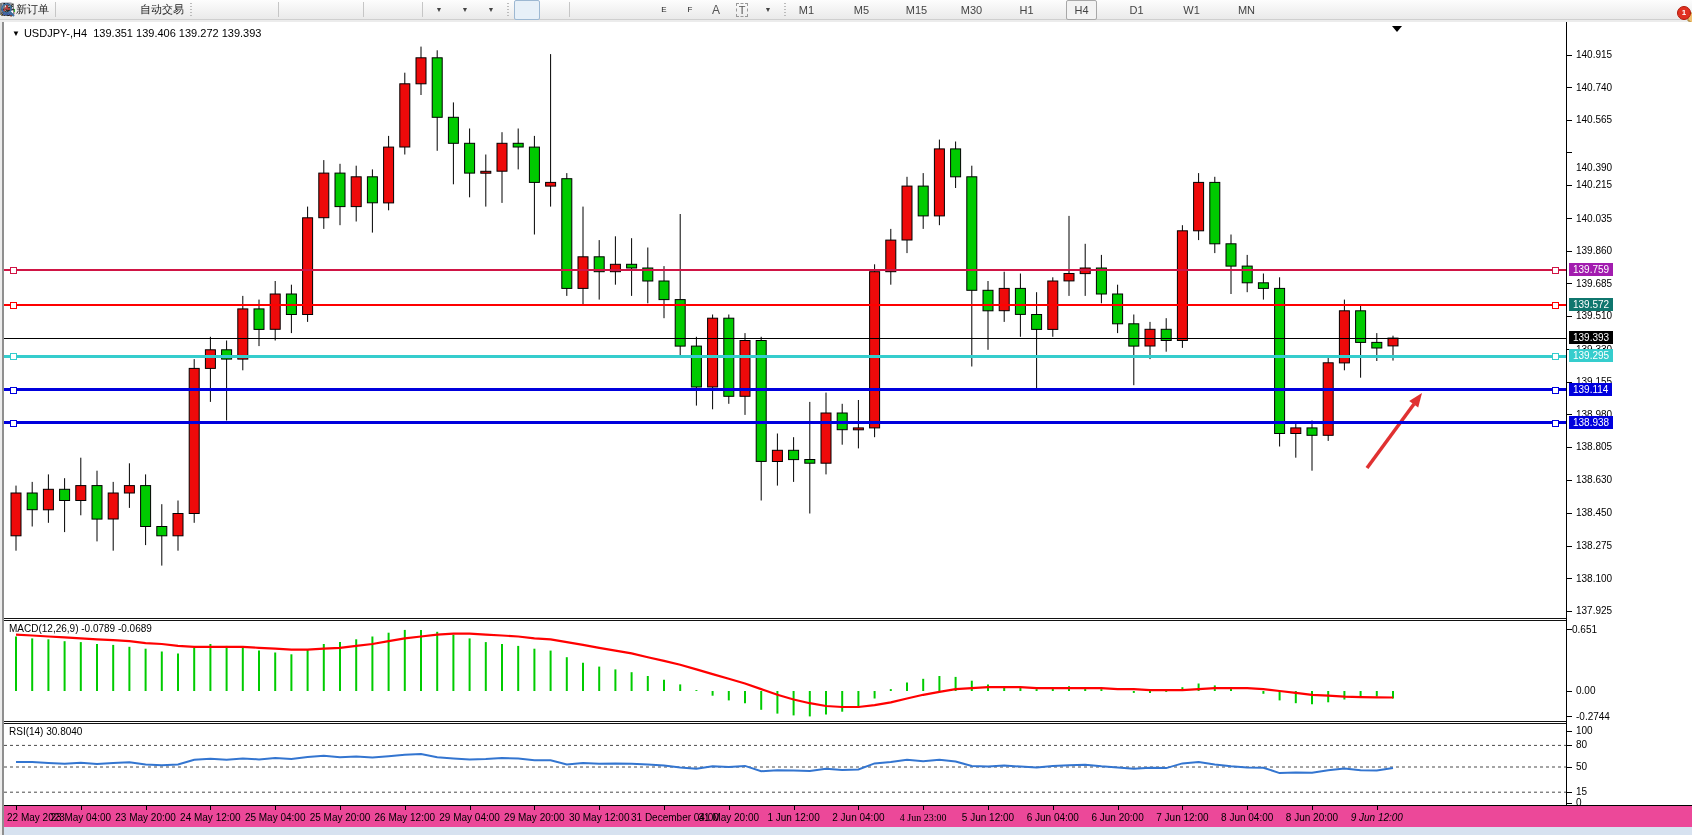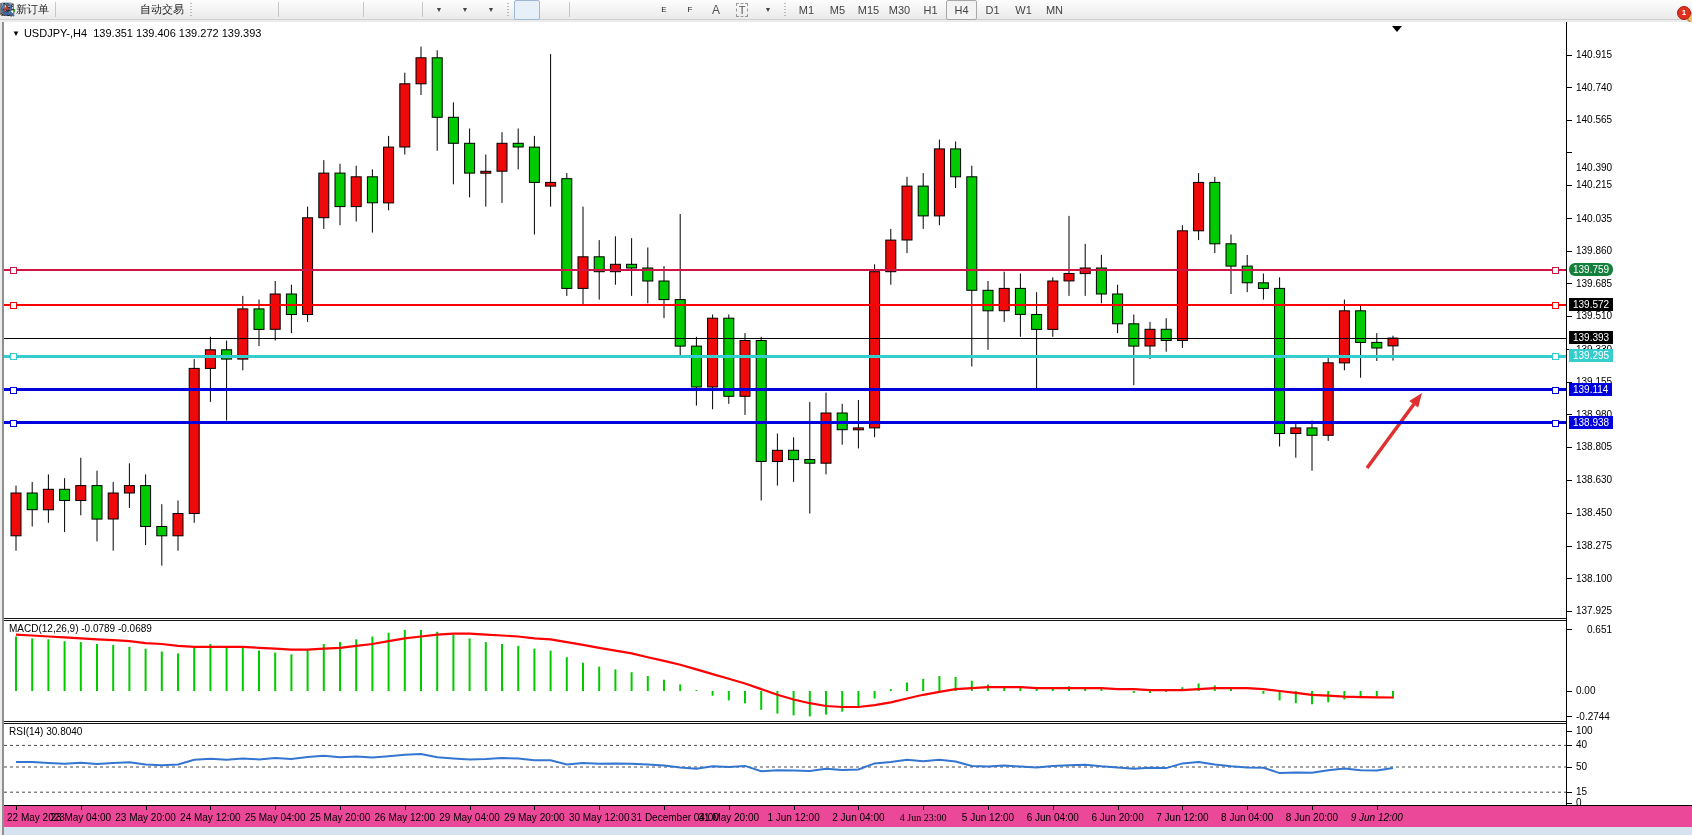--- a/index.html
+++ b/index.html
@@ -207,21 +207,21 @@
       <span style="font-size:11px;color:#555;border:1px dashed #999;padding:0 2px">T</span>
     </div>
   <div class="tbtn">
       <svg width="14" height="15">
         <path d="M3 10 L7 4 L7 7 L11 7" fill="none" stroke="#c04040" stroke-width="1.4"></path>
         <path d="M3 12 H11" stroke="#4060c0" stroke-width="1.4"></path>
       </svg>
       <span class="caret">▼</span>
     </div>
   <div class="grip"></div>
-  <div id="tfbar" style="display:flex;align-items:flex-end;">
+  <div id="tfbar" style="display:flex;align-items:flex-end;gap:24px;">
       <div class="tbtn tf">M1</div>
       <div class="tbtn tf">M5</div>
       <div class="tbtn tf">M15</div>
       <div class="tbtn tf">M30</div>
       <div class="tbtn tf">H1</div>
       <div class="tbtn tf pressed">H4</div>
       <div class="tbtn tf">D1</div>
       <div class="tbtn tf">W1</div>
       <div class="tbtn tf">MN</div>
     </div>
@@ -581,37 +581,37 @@
       <div class="ptick" style="left: 9px; top: 452.01px;">138.630</div>
       <div class="tickdash" style="top: 490.99px;"></div>
       <div class="ptick" style="left: 9px; top: 485.49px;">138.450</div>
       <div class="tickdash" style="top: 523.54px;"></div>
       <div class="ptick" style="left: 9px; top: 518.04px;">138.275</div>
       <div class="tickdash" style="top: 556.09px;"></div>
       <div class="ptick" style="left: 9px; top: 550.59px;">138.100</div>
       <div class="tickdash" style="top: 588.64px;"></div>
       <div class="ptick" style="left: 9px; top: 583.14px;">137.925</div>
       <div class="tickdash" style="top: 607.306px;"></div>
-      <div class="ptick" style="left: 20px; top: 601.806px; text-align: right;">0.651</div>
+      <div class="ptick" style="left: 5px; top: 601.806px; text-align: right;">0.651</div>
       <div class="tickdash" style="top: 668.5px;"></div>
       <div class="ptick" style="left: 9px; top: 663px;">0.00</div>
       <div class="tickdash" style="top: 694.294px;"></div>
       <div class="ptick" style="left: 9px; top: 688.794px;">-0.2744</div>
       <div class="tickdash" style="top: 708.5px;"></div>
       <div class="ptick" style="left: 9px; top: 703px;">100</div>
       <div class="tickdash" style="top: 722.9px;"></div>
-      <div class="ptick" style="left: 9px; top: 717.4px;">40</div>
+      <div class="ptick" style="left: 9px; top: 717.4px;">80</div>
       <div class="tickdash" style="top: 744.5px;"></div>
       <div class="ptick" style="left: 9px; top: 739px;">50</div>
       <div class="tickdash" style="top: 769.7px;"></div>
       <div class="ptick" style="left: 9px; top: 764.2px;">15</div>
       <div class="tickdash" style="top: 780.5px;"></div>
       <div class="ptick" style="left: 9px; top: 775px;">0</div>
-      <div class="pflag" style="top: 241.016px; background: #15803d; border-radius: 6px;">139.759</div>
-      <div class="pflag" style="top: 275.798px; background: #000000;">139.572</div>
+      <div class="pflag" style="top: 241.016px; background: #a21caf;">139.759</div>
+      <div class="pflag" style="top: 275.798px; background: #0f766e;">139.572</div>
       <div class="pflag" style="top: 309.092px; background: rgb(0, 0, 0);">139.393</div>
       <div class="pflag" style="top: 327.32px; background: rgb(53, 205, 205);">139.295</div>
       <div class="pflag" style="top: 360.986px; background: rgb(0, 0, 221);">139.114</div>
       <div class="pflag" style="top: 393.722px; background: rgb(0, 0, 221);">138.938</div>
     </div>
   <div class="dateaxis" id="dateaxis">
       <div class="dtick" style="left: 12px;"></div>
       <div class="dlabel" style="left: 3px;">22 May 2023</div>
       <div class="dtick" style="left: 76.8px;"></div>
       <div class="dlabel" style="left: 43.8px; width: 66px; text-align: center;">23 May 04:00</div>

